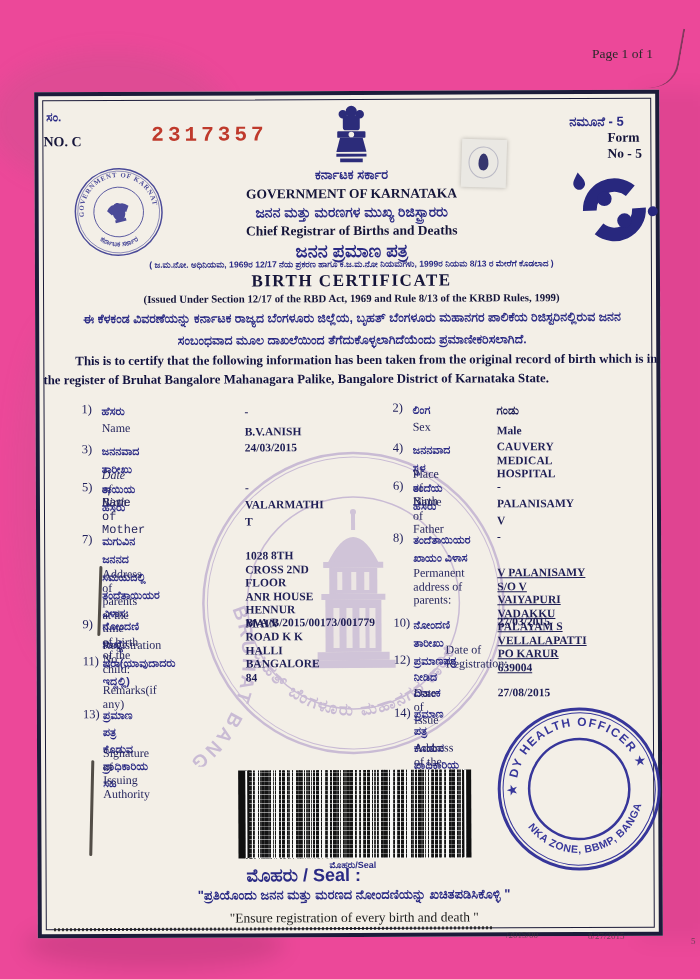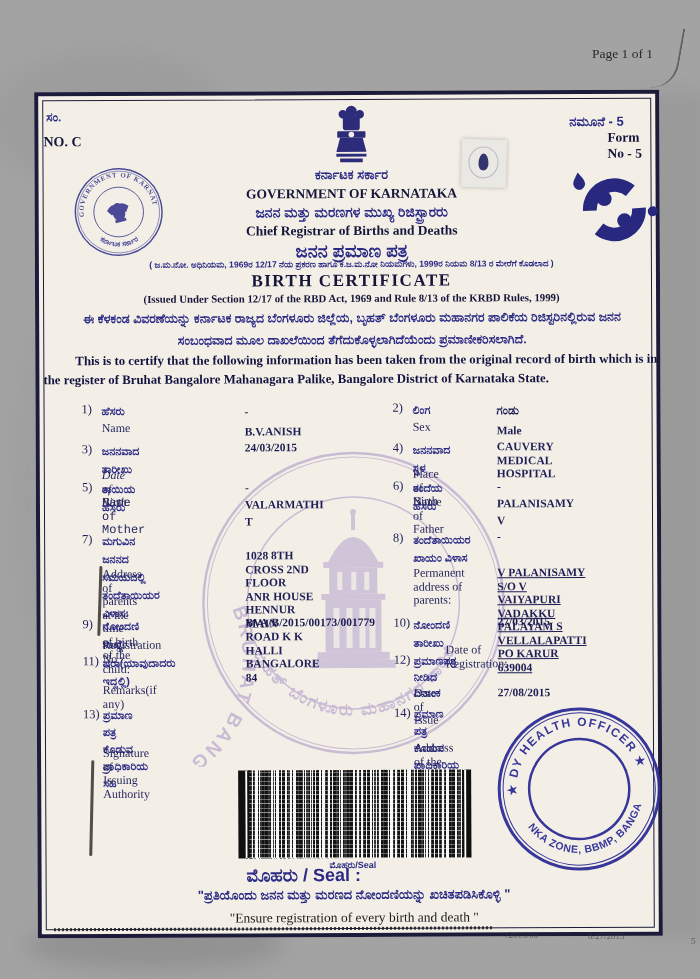--- a/index.html
+++ b/index.html
@@ -4,21 +4,21 @@
 <style>
   :root{
     --navy:#2b2b85;
     --ink:#22225e;
     --paper:#f3efe7;
     --purple:#a892c6;
     --stampblue:#2d2d96;
   }
   *{margin:0;padding:0;box-sizing:border-box;}
   body{width:700px;height:979px;font-family:"Liberation Sans",sans-serif;}
-  .screen{position:relative;width:700px;height:979px;background:#a3a3a3;overflow:hidden;}
+  .screen{position:relative;width:700px;height:979px;background:#ec4899;overflow:hidden;}
   .abs{position:absolute;}
   .blotch{position:absolute;border-radius:50%;filter:blur(10px);pointer-events:none;}
 
   .page-indicator{position:absolute;left:592px;top:46px;font:13.5px "Liberation Serif",serif;color:#2a2a2a;}
 
   
   .cert{position:absolute;left:36px;top:91px;width:625px;height:846px;
         background:var(--paper);
         border:4px solid #1c1c3a;transform:rotate(-0.25deg);}
   .cert-inner-border{position:absolute;left:4px;top:4px;right:4px;bottom:4px;border:1.5px solid #1c1c3a;pointer-events:none;}
@@ -91,20 +91,21 @@
   <div class="blotch" style="left:430px;top:300px;width:190px;height:130px;background:rgba(190,150,150,.08);"></div>
 
   <div class="page-indicator">Page 1 of 1</div>
   <div class="corner-curve"></div>
 
   <div class="cert">
     <div class="cert-inner-border"></div>
 
     <div class="abs kn serial-kn">ಸಂ.</div>
     <div class="abs serial-en">NO. C</div>
+    <div class="abs serial-num">2317357</div>
     <div class="abs kn formno-kn">ನಮೂನೆ  -  5</div>
     <div class="abs formno-en">Form No - 5</div>
 
     <svg class="abs" style="left:292px;top:8px;" width="42" height="64" viewBox="0 0 44 68">
       <g fill="#2c2c7a">
         <circle cx="22" cy="9" r="6"></circle>
           <circle cx="13" cy="12" r="4.5"></circle>
           <circle cx="31" cy="12" r="4.5"></circle>
         <rect x="13" y="13" width="18" height="16" rx="3"></rect>
         <rect x="7" y="30" width="30" height="7" rx="1"></rect>

